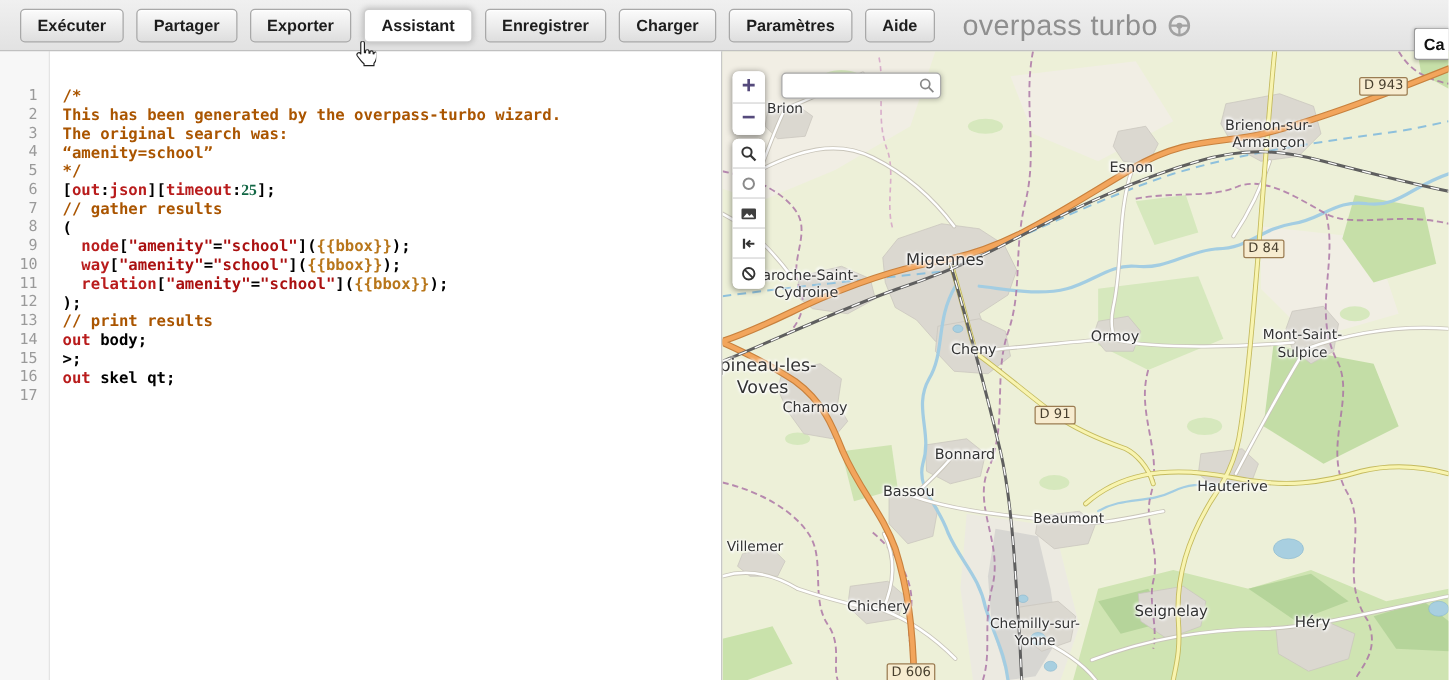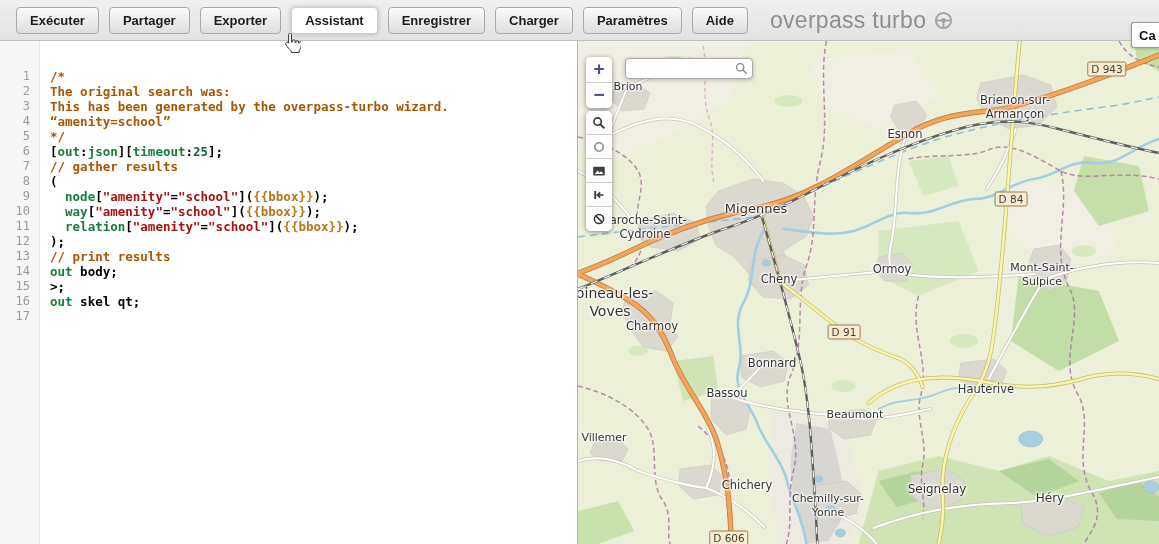--- a/index.html
+++ b/index.html
@@ -28,22 +28,22 @@
   
   #main{position:absolute;top:41px;left:0;right:0;bottom:0;display:flex;}
 
   
   #editor{width:578px;background:#fff;border-right:1px solid #b5b5b5;display:flex;
           font-family:"DejaVu Sans Mono","Liberation Mono",monospace;box-sizing:border-box;}
   .gutter{width:40px;background:#f7f7f7;border-right:1px solid #e4e4e4;padding-top:28px;box-sizing:border-box;}
   .gutter .ln{height:15px;line-height:15px;text-align:right;padding-right:9px;color:#9a9a9a;font-size:12px;}
   .code{padding:28px 0 0 10px;flex:1;overflow:hidden;}
   .code .cl{height:15px;line-height:15px;white-space:pre;font-size:12.5px;font-weight:bold;color:#000;}
-  .tk-com{color:#aa5500;} .tk-kw{color:#15803d;} .tk-str{color:#aa1111;}
-  .tk-num{color:#116644;} .tk-mus{color:#b8761a;} .tk-pln{color:#000;}
+  .tk-com{color:#aa5500;} .tk-kw{color:#b91c1c;} .tk-str{color:#aa1111;}
+  .tk-num{color:#116644;font-family:Liberation Serif, serif;} .tk-mus{color:#b8761a;} .tk-pln{color:#000;}
 
   
   #map{flex:1;position:relative;overflow:hidden;background:#edf0d8;}
   #map-svg{position:absolute;left:0;top:0;width:100%;height:100%;}
 
   
   .w-case{stroke:#c9c5ba;stroke-width:3.4;fill:none;stroke-linecap:round;stroke-linejoin:round;}
   .w-fill{stroke:#ffffff;stroke-width:2;fill:none;stroke-linecap:round;stroke-linejoin:round;}
   .y-case{stroke:#c4ba5e;stroke-width:4;fill:none;stroke-linecap:round;stroke-linejoin:round;}
   .y-fill{stroke:#f8f4b0;stroke-width:2.6;fill:none;stroke-linecap:round;stroke-linejoin:round;}
@@ -130,22 +130,22 @@
         <div class="ln">11</div>
         <div class="ln">12</div>
         <div class="ln">13</div>
         <div class="ln">14</div>
         <div class="ln">15</div>
         <div class="ln">16</div>
         <div class="ln">17</div>
       </div>
     <div class="code" id="code">
         <div class="cl"><span class="tk-com">/*</span></div>
+        <div class="cl"><span class="tk-com">This has been generated by the overpass-turbo wizard.</span></div>
         <div class="cl"><span class="tk-com">The original search was:</span></div>
-        <div class="cl"><span class="tk-com">This has been generated by the overpass-turbo wizard.</span></div>
         <div class="cl"><span class="tk-com">“amenity=school”</span></div>
         <div class="cl"><span class="tk-com">*/</span></div>
         <div class="cl"><span class="tk-pln">[</span><span class="tk-kw">out</span><span class="tk-pln">:</span><span class="tk-kw">json</span><span class="tk-pln">][</span><span class="tk-kw">timeout</span><span class="tk-pln">:</span><span class="tk-num">25</span><span class="tk-pln">];</span></div>
         <div class="cl"><span class="tk-com">// gather results</span></div>
         <div class="cl"><span class="tk-pln">(</span></div>
         <div class="cl"><span class="tk-pln">  </span><span class="tk-kw">node</span><span class="tk-pln">[</span><span class="tk-str">"amenity"</span><span class="tk-pln">=</span><span class="tk-str">"school"</span><span class="tk-pln">](</span><span class="tk-mus">{{bbox}}</span><span class="tk-pln">);</span></div>
         <div class="cl"><span class="tk-pln">  </span><span class="tk-kw">way</span><span class="tk-pln">[</span><span class="tk-str">"amenity"</span><span class="tk-pln">=</span><span class="tk-str">"school"</span><span class="tk-pln">](</span><span class="tk-mus">{{bbox}}</span><span class="tk-pln">);</span></div>
         <div class="cl"><span class="tk-pln">  </span><span class="tk-kw">relation</span><span class="tk-pln">[</span><span class="tk-str">"amenity"</span><span class="tk-pln">=</span><span class="tk-str">"school"</span><span class="tk-pln">](</span><span class="tk-mus">{{bbox}}</span><span class="tk-pln">);</span></div>
         <div class="cl"><span class="tk-pln">);</span></div>
         <div class="cl"><span class="tk-com">// print results</span></div>
@@ -310,21 +310,21 @@
         </div>
         <div class="map-label" style="left: 277px; top: 374px; font-size: 11px;">
           <div>Beaumont</div>
         </div>
         <div class="map-label" style="left: 408px; top: 348px; font-size: 11.5px;">
           <div>Hauterive</div>
         </div>
         <div class="map-label" style="left: 26px; top: 397px; font-size: 11px;">
           <div>Villemer</div>
         </div>
-        <div class="map-label" style="left: 125px; top: 444px; font-size: 11.5px; margin-left: 44px;">
+        <div class="map-label" style="left: 125px; top: 444px; font-size: 11.5px;">
           <div>Chichery</div>
         </div>
         <div class="map-label" style="left: 250px; top: 465px; font-size: 11px;">
           <div>Chemilly-sur-</div>
           <div>Yonne</div>
         </div>
         <div class="map-label" style="left: 359px; top: 448px; font-size: 12px;">
           <div>Seignelay</div>
         </div>
         <div class="map-label" style="left: 472px; top: 457px; font-size: 12px;">

